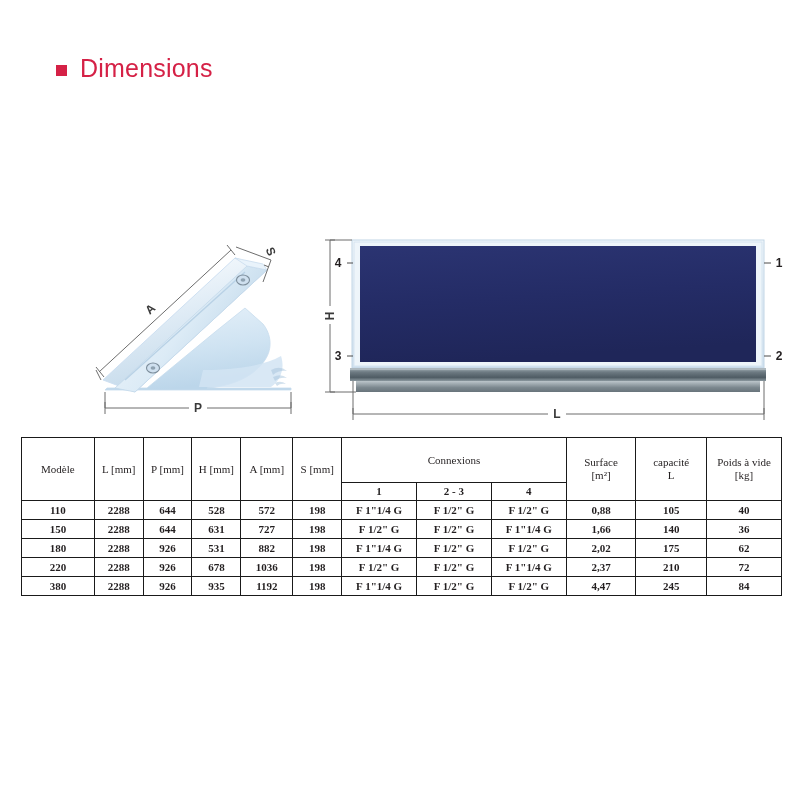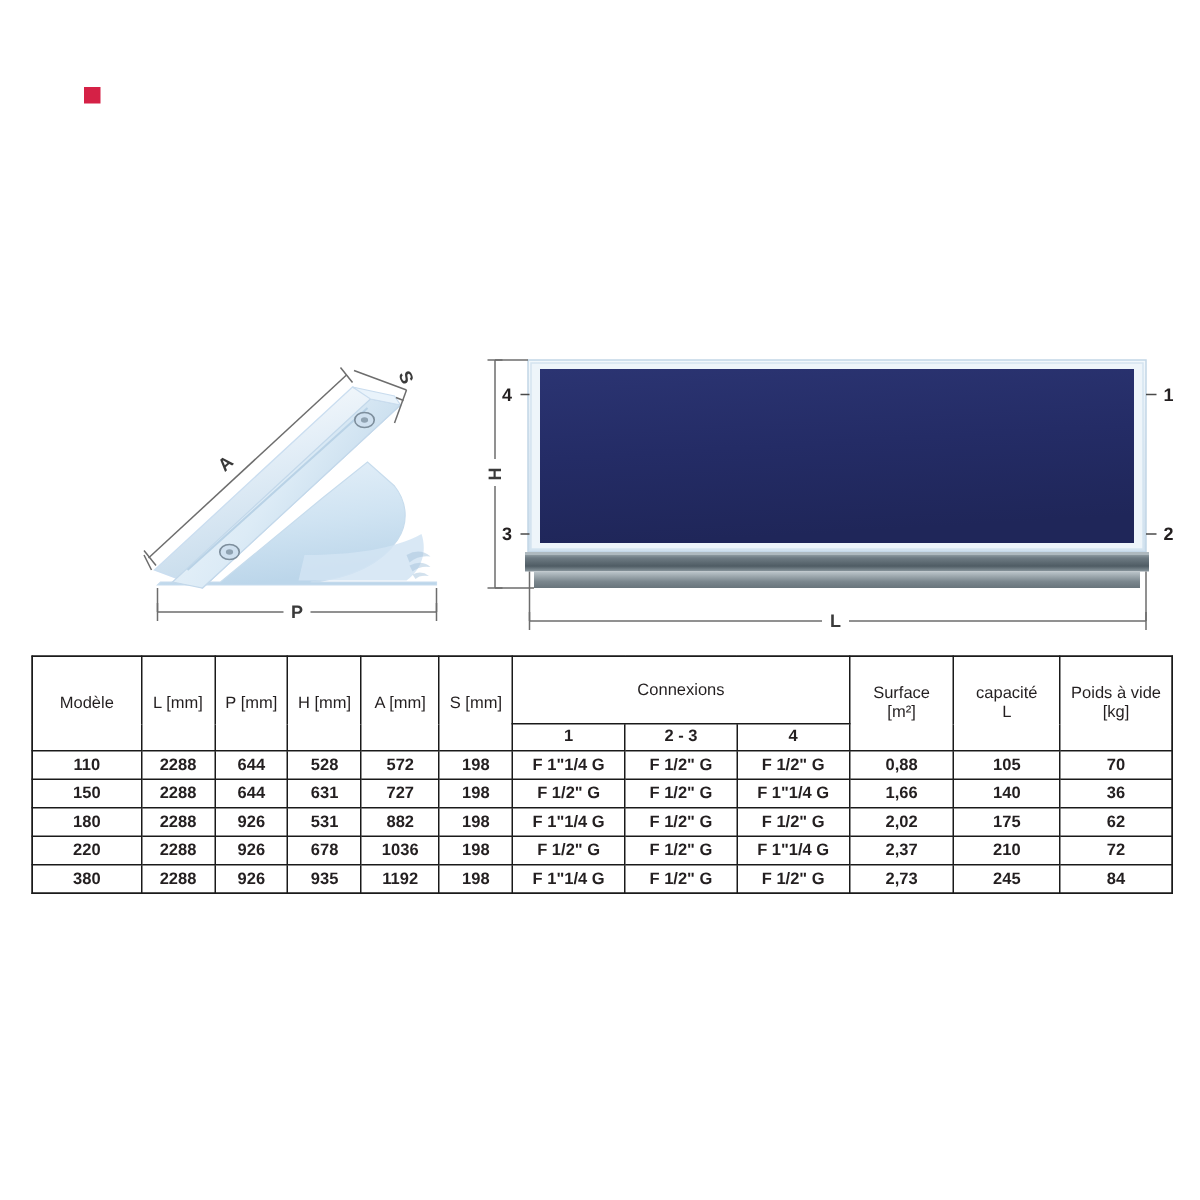--- a/index.html
+++ b/index.html
@@ -109,20 +109,21 @@
     height: 18px;
     font-weight: 700;
   }
   table.spec th .unit {
     display: block;
     font-weight: 400;
   }
   
   table.spec {
     outline: 0;
+    font-family: Liberation Serif, serif;
   }
   #spec-table-wrap::after {
     content: "";
     position: absolute;
     left: 0; top: 0; right: 0; bottom: 0;
     border: 1px solid #1a1a1a;
     pointer-events: none;
   }
 
   .lbl-dim {
@@ -146,20 +147,21 @@
     stroke: #4a4a4a;
     stroke-width: 1;
     fill: none;
   }
 </style>
 </head>
 <body>
 
 <div id="heading">
   <span class="bullet"></span>
+  <span class="htext">Dimensions</span>
 </div>
 
 <div id="drawings">
 
   <div id="iso">
     <svg width="240" height="205" viewBox="0 0 240 205" xmlns="http://www.w3.org/2000/svg">
       <defs>
         <linearGradient id="panelTop" x1="0" y1="0" x2="0.35" y2="1">
           <stop offset="0%" stop-color="#ffffff"></stop>
           <stop offset="45%" stop-color="#e3eef7"></stop>
@@ -361,21 +363,21 @@
         <td>2288</td>
         <td>644</td>
         <td>528</td>
         <td>572</td>
         <td>198</td>
         <td>F 1"1/4 G</td>
         <td>F 1/2" G</td>
         <td>F 1/2" G</td>
         <td>0,88</td>
         <td>105</td>
-        <td>70</td>
+        <td>40</td>
       </tr>
       <tr>
         <td>150</td>
         <td>2288</td>
         <td>644</td>
         <td>631</td>
         <td>727</td>
         <td>198</td>
         <td>F 1/2" G</td>
         <td>F 1/2" G</td>
@@ -415,19 +417,19 @@
       <tr>
         <td>380</td>
         <td>2288</td>
         <td>926</td>
         <td>935</td>
         <td>1192</td>
         <td>198</td>
         <td>F 1"1/4 G</td>
         <td>F 1/2" G</td>
         <td>F 1/2" G</td>
-        <td>2,73</td>
+        <td>4,47</td>
         <td>245</td>
         <td>84</td>
       </tr>
     </tbody>
   </table>
 </div>
 
 </body></html>

